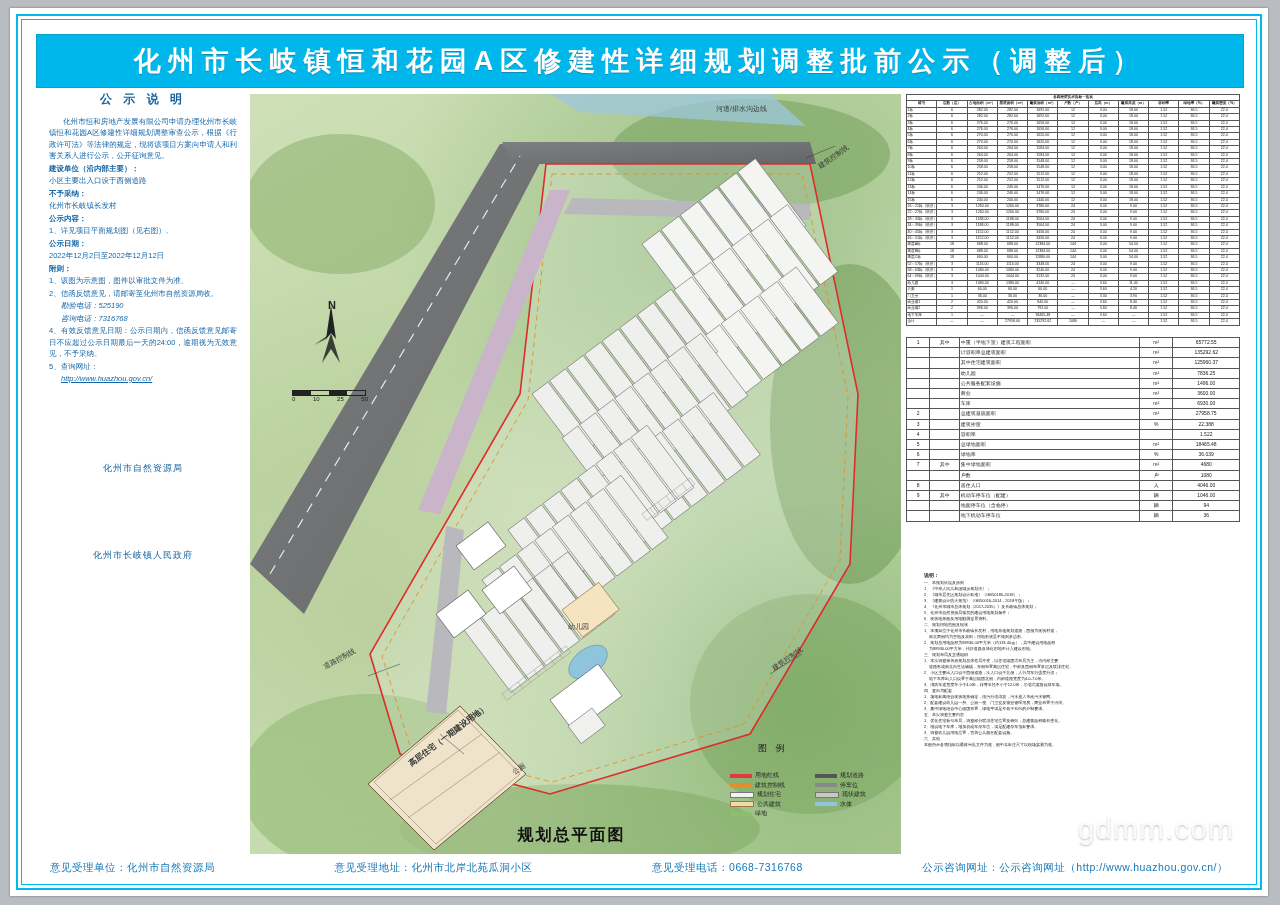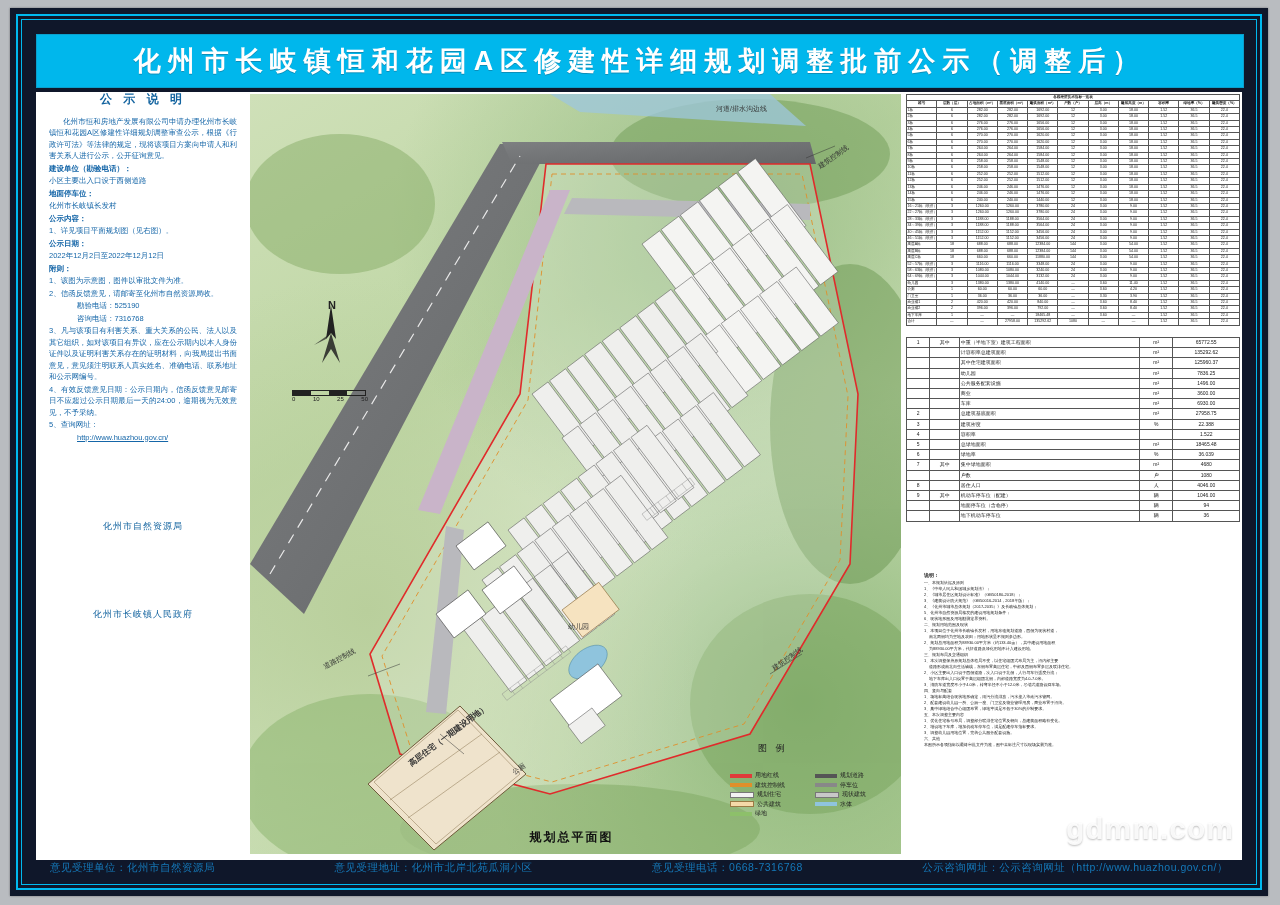--- a/index.html
+++ b/index.html
@@ -14,21 +14,21 @@
     font-family: "Liberation Sans", sans-serif;
   }
 
   
   .poster {
     position: absolute;
     left: 10px;
     top: 8px;
     width: 1258px;
     height: 888px;
-    background: #0f172a;
+    background: #ffffff;
     box-shadow: 0 0 2px rgba(0,0,0,0.4);
   }
   .border-outer {
     position: absolute;
     left: 6px;
     top: 6px;
     right: 6px;
     bottom: 6px;
     border: 2px solid #00b9ef;
   }
@@ -92,21 +92,21 @@
     margin-top: 2px;
     color: #12639f;
   }
   .notice-body {
     margin: 10px 13px 0 13px;
     text-align: justify;
   }
   .notice-body p { margin: 0 0 1px 0; }
   .notice-body .indent { text-indent: 14px; }
   .notice-body .bold { font-weight: bold; }
-  .notice-body .sub { margin-left: 28px; }
+  .notice-body .sub { margin-left: 12px; font-style: italic; }
   .notice-link { color: #1566a8; text-decoration: underline; }
   .notice-signature {
     text-align: center;
     font-size: 9px;
     letter-spacing: 1px;
     color: #12639f;
   }
   .sig1 { margin-top: 78px; }
   .sig2 { margin-top: 76px; }
 
@@ -130,21 +130,21 @@
     font-size: 7px;
     color: #333;
     white-space: nowrap;
   }
   .plan-caption {
     position: absolute;
     left: 0;
     right: 8px;
     bottom: 8px;
     text-align: center;
-    font-size: 12px;
+    font-size: 16px;
     font-weight: bold;
     color: #111;
     letter-spacing: 2px;
   }
   .compass {
     position: absolute;
     left: 58px;
     top: 205px;
     width: 46px;
     height: 86px;
@@ -261,21 +261,21 @@
     font-size: 5px;
   }
   .notes p { margin: 0; }
   .notes .ind1 { margin-left: 5px; }
 
   .watermark {
     position: absolute;
     right: 8px;
     bottom: 8px;
     font-size: 30px;
-    font-weight: bold;
+    font-weight: normal;
     color: rgba(255,255,255,0.88);
     letter-spacing: 1px;
     text-shadow: 0 1px 2px rgba(0,0,0,0.25);
     margin-left: 40px;
   }
 
   
   .footer {
     position: absolute;
     left: 26px;
@@ -302,34 +302,33 @@
   <div class="title-bar">
     <div class="title-text">化州市长岐镇恒和花园A区修建性详细规划调整批前公示（调整后）</div>
   </div>
 
   <div class="content">
 
     <div class="notice">
       <div class="notice-title">公 示 说 明</div>
       <div class="notice-body">
         <p class="indent">化州市恒和房地产发展有限公司申请办理化州市长岐镇恒和花园A区修建性详细规划调整审查公示，根据《行政许可法》等法律的规定，现将该项目方案向申请人和利害关系人进行公示，公开征询意见。</p>
-        <p class="bold">建设单位（勘验电话）：</p>
+        <p class="bold">建设单位（沿内部主要）：</p>
         <p>小区主要出入口设于西侧道路</p>
-        <p class="bold">地面停车位：</p>
+        <p class="bold">不予采纳：</p>
         <p>化州市长岐镇长发村</p>
         <p class="bold">公示内容：</p>
         <p>1、详见项目平面规划图（见右图）。</p>
         <p class="bold">公示日期：</p>
         <p>2022年12月2日至2022年12月12日</p>
         <p class="bold">附则：</p>
         <p>1、该图为示意图，图件以审批文件为准。</p>
         <p>2、信函反馈意见，请邮寄至化州市自然资源局收。</p>
         <p class="sub"><span>勘验电话：</span><span>525190</span></p>
         <p class="sub"><span>咨询电话：</span><span>7316768</span></p>
-        <p>3、凡与该项目有利害关系、重大关系的公民、法人以及其它组织，如对该项目有异议，应在公示期内以本人身份证件以及证明利害关系存在的证明材料，向我局提出书面意见，意见须注明联系人真实姓名、准确电话、联系地址和公示网编号。</p>
         <p>4、有效反馈意见日期：公示日期内，信函反馈意见邮寄日不应超过公示日期最后一天的24:00，逾期视为无效意见，不予采纳。</p>
         <p>5、查询网址：</p>
         <p class="sub"><a class="notice-link" href="#">http://www.huazhou.gov.cn/</a></p>
       </div>
       <div class="notice-signature sig1">化州市自然资源局</div>
       <div class="notice-signature sig2">化州市长岐镇人民政府</div>
     </div>
 
     <div class="plan">
       <svg class="plan-canvas" viewBox="0 0 651 760" preserveAspectRatio="none">

